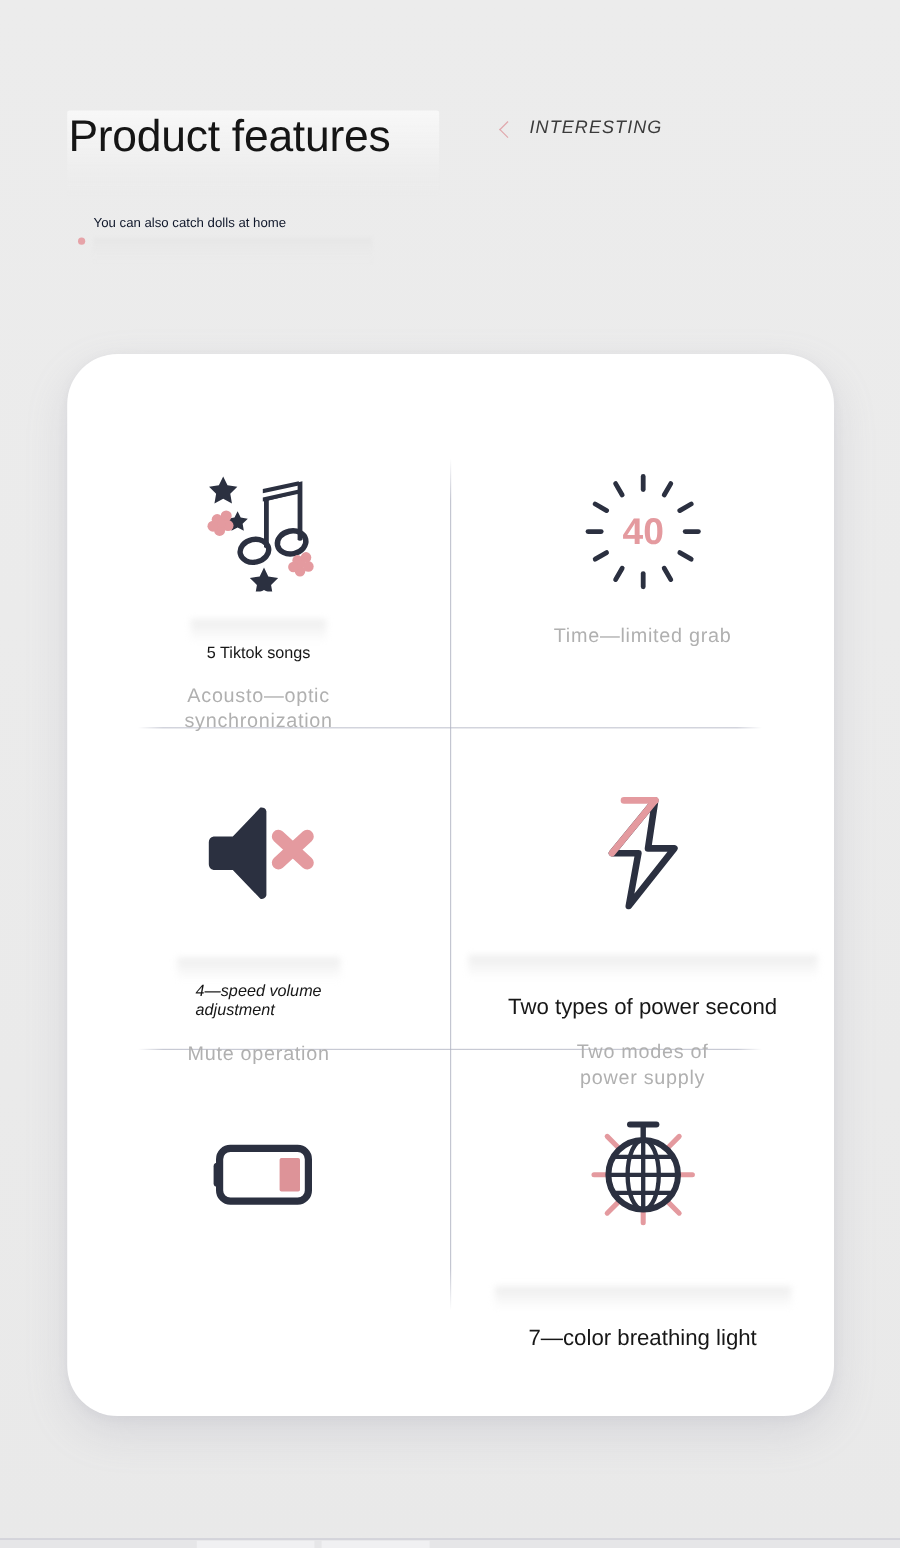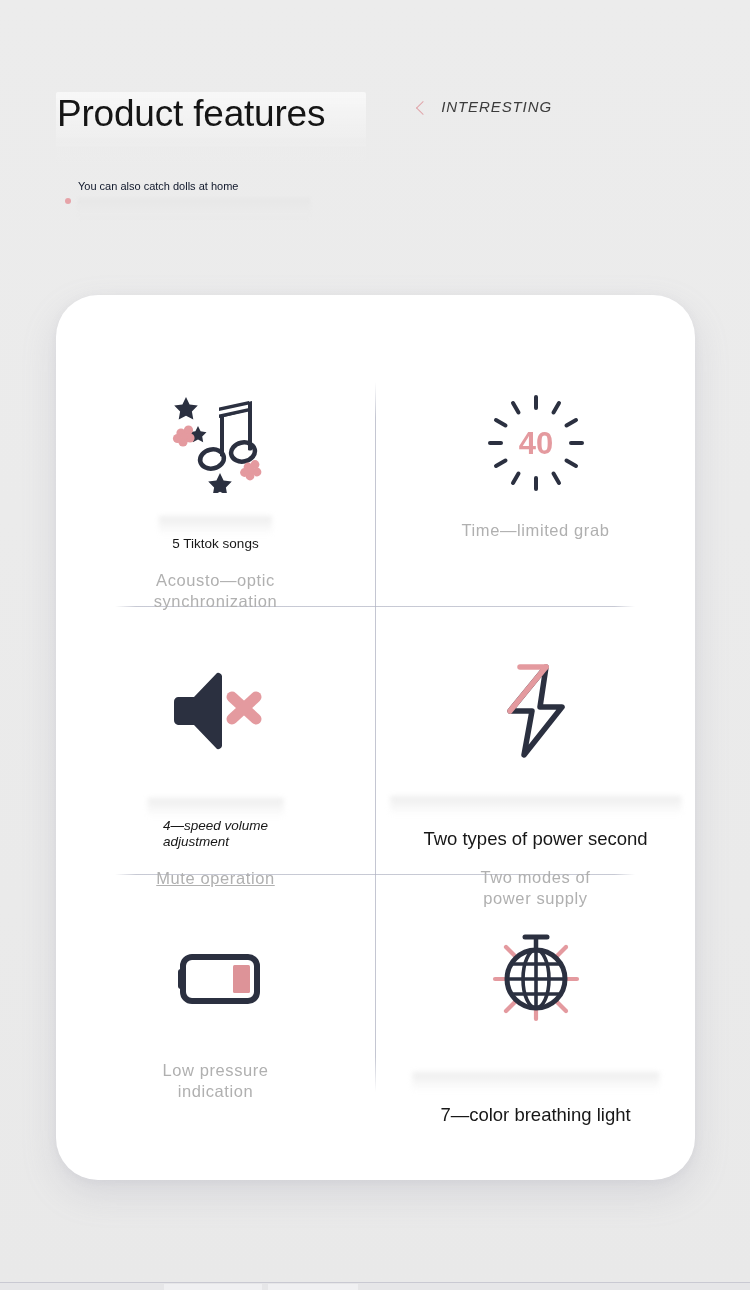--- a/index.html
+++ b/index.html
@@ -203,21 +203,21 @@
   .cell.big   .label-main { font-size: 18.5px; line-height: 1.2; }
 
   .cell.r1.c1 .icon-box { height: 118px; }
   .cell.r1.c1 .label-main { margin-top: 4px; }
   .cell.r1.c2 .label-main { margin-top: 10px; }
   .cell.r2.c1 .label-main { margin-top: 14px; text-align: left; align-self: center; font-style: italic; }
   .cell.r2.c2 .label-main { margin-top: 12px; }
   .cell.r3.c1 .label-main { margin-top: 26px; }
   .cell.r3.c2 .label-main { margin-top: 20px; }
 
-  .cell.r2.c1 .label-sub { margin-top: 18px; text-decoration: underline; }
+  .cell.r2.c1 .label-sub { margin-top: 18px; }
   .cell.r3.c1 .label-sub { margin-top: 20px; }
   .cell.r3.c2 .label-sub { margin-top: 14px; }
   .cell.r1.c1 .label-sub { margin-top: 18px; }
 
   
   .bottom-bar {
     position: absolute;
     left: 0;
     bottom: 0;
     width: 750px;
@@ -365,22 +365,20 @@
     </div>
 
     <div class="cell r3 c1 small">
       <div class="icon-box">
         <svg width="104" height="104" viewBox="0 0 104 104">
           <rect x="14" y="42" width="7" height="20" rx="3" fill="#2b3040"></rect>
           <rect x="19" y="30" width="74" height="44" rx="9" fill="none" stroke="#2b3040" stroke-width="6"></rect>
           <rect x="69" y="38" width="17" height="28" rx="1.5" fill="#dd9398"></rect>
         </svg>
       </div>
-      <div class="label-sub">Low pressure
-indication</div>
     </div>
 
     <div class="cell r3 c2 big">
       <div class="icon-box">
         <svg width="104" height="104" viewBox="0 0 104 104">
           <g stroke="#e49a9f" stroke-width="4.2" stroke-linecap="round">
             <line x1="22" y1="20" x2="31" y2="29"></line>
             <line x1="82" y1="20" x2="73" y2="29"></line>
             <line x1="11" y1="52" x2="23" y2="52"></line>
             <line x1="93" y1="52" x2="81" y2="52"></line>

